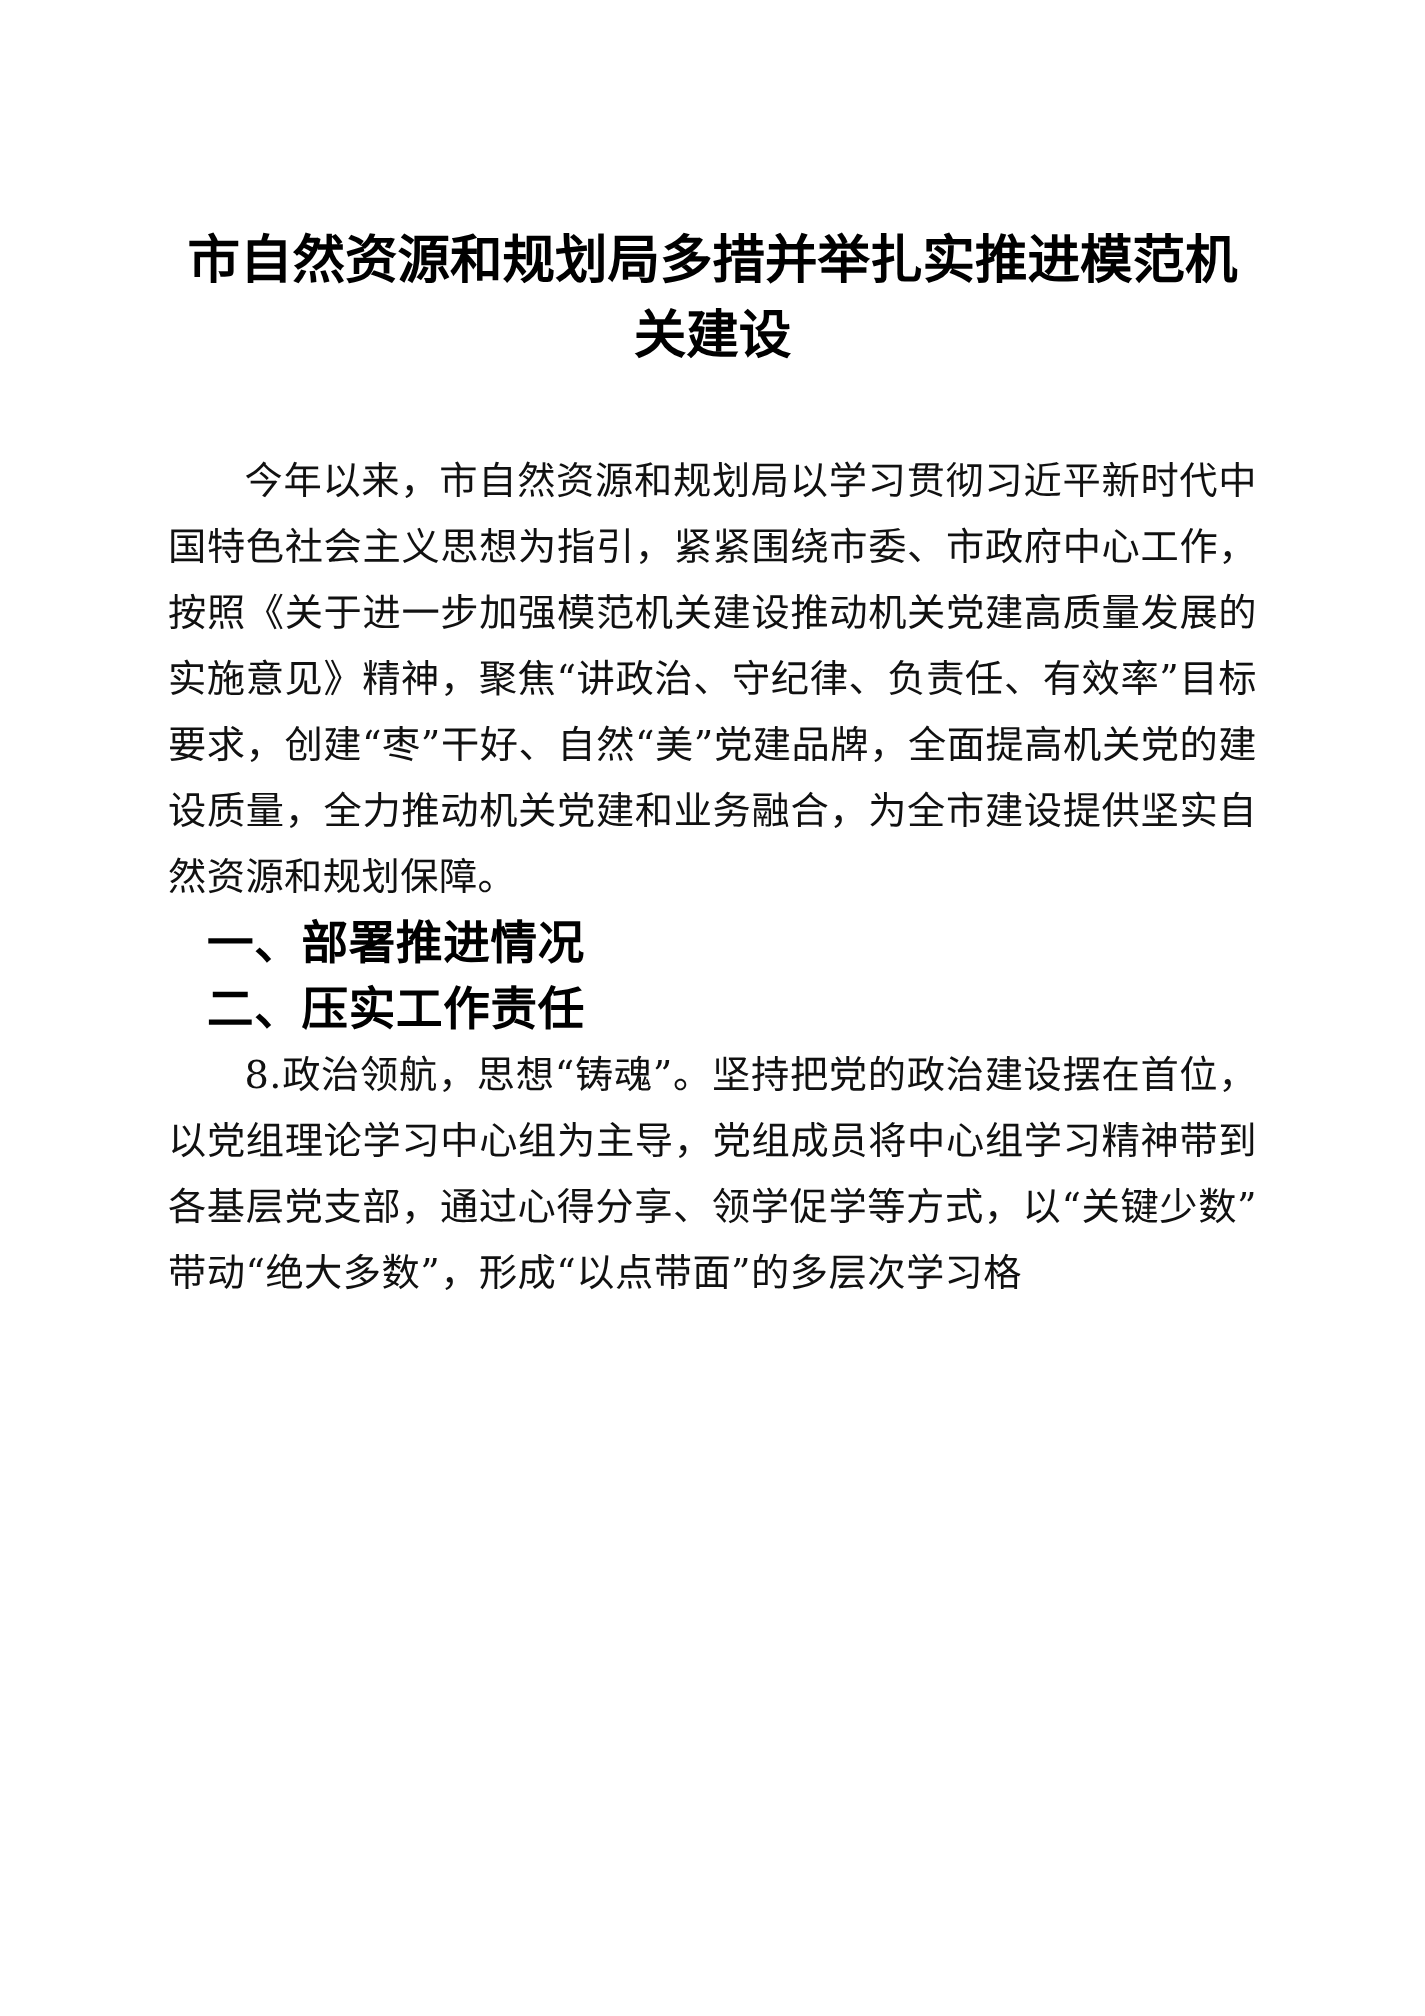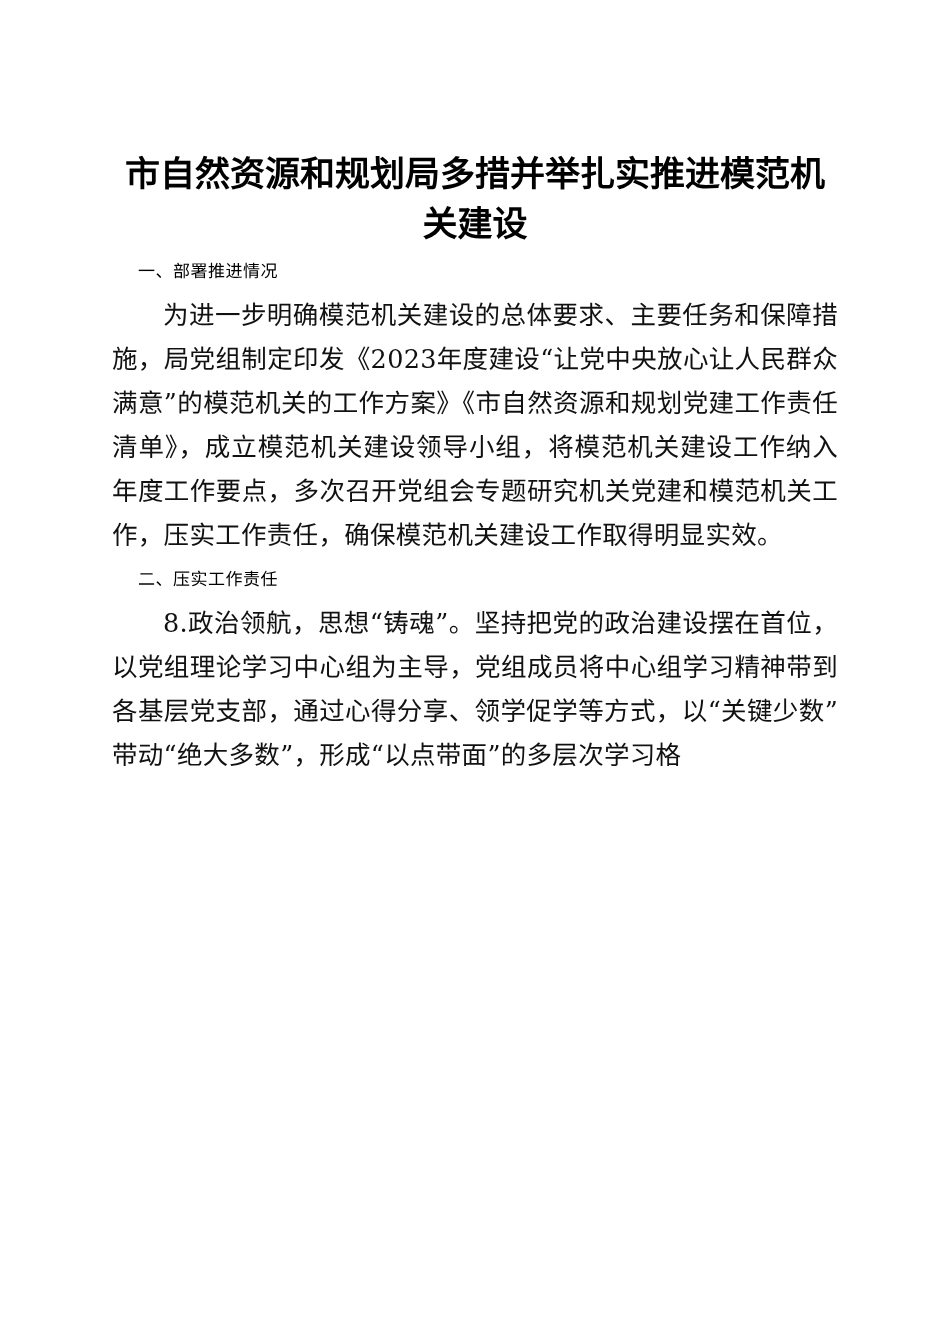--- a/index.html
+++ b/index.html
@@ -55,41 +55,41 @@
     letter-spacing: 0.3px;
   }
 
   .para.first {
     margin-top: 50px;
   }
 
   
   .section-heading {
     font-family: "DejaVu Sans", "Liberation Sans", sans-serif;
-    font-weight: normal;
-    font-size: 17px;
+    font-weight: bold;
+    font-size: 31px;
     line-height: 44px;
     color: #000000;
     margin: 0;
     text-indent: 26px;
     letter-spacing: 0.5px;
     word-break: break-all;
   }
 </style>
 </head>
 <body>
 
 <div class="page">
   <div class="content">
 
     <h1 class="doc-title">市自然资源和规划局多措并举扎实推进模范机关建设</h1>
 
+    <p class="para first">今年以来，市自然资源和规划局以学习贯彻习近平新时代中国特色社会主义思想为指引，紧紧围绕市委、市政府中心工作，按照《关于进一步加强模范机关建设推动机关党建高质量发展的实施意见》精神，聚焦“讲政治、守纪律、负责任、有效率”目标要求，创建“枣”干好、自然“美”党建品牌，全面提高机关党的建设质量，全力推动机关党建和业务融合，为全市建设提供坚实自然资源和规划保障。</p>
 
     <h2 class="section-heading">一、部署推进情况</h2>
 
-    <p class="para">为进一步明确模范机关建设的总体要求、主要任务和保障措施，局党组制定印发《2023年度建设“让党中央放心让人民群众满意”的模范机关的工作方案》《市自然资源和规划党建工作责任清单》，成立模范机关建设领导小组，将模范机关建设工作纳入年度工作要点，多次召开党组会专题研究机关党建和模范机关工作，压实工作责任，确保模范机关建设工作取得明显实效。</p>
 
     <h2 class="section-heading">二、压实工作责任</h2>
 
     <p class="para">8.政治领航，思想“铸魂”。坚持把党的政治建设摆在首位，以党组理论学习中心组为主导，党组成员将中心组学习精神带到各基层党支部，通过心得分享、领学促学等方式，以“关键少数”带动“绝大多数”，形成“以点带面”的多层次学习格</p>
 
   </div>
 </div>
 
 </body></html>

